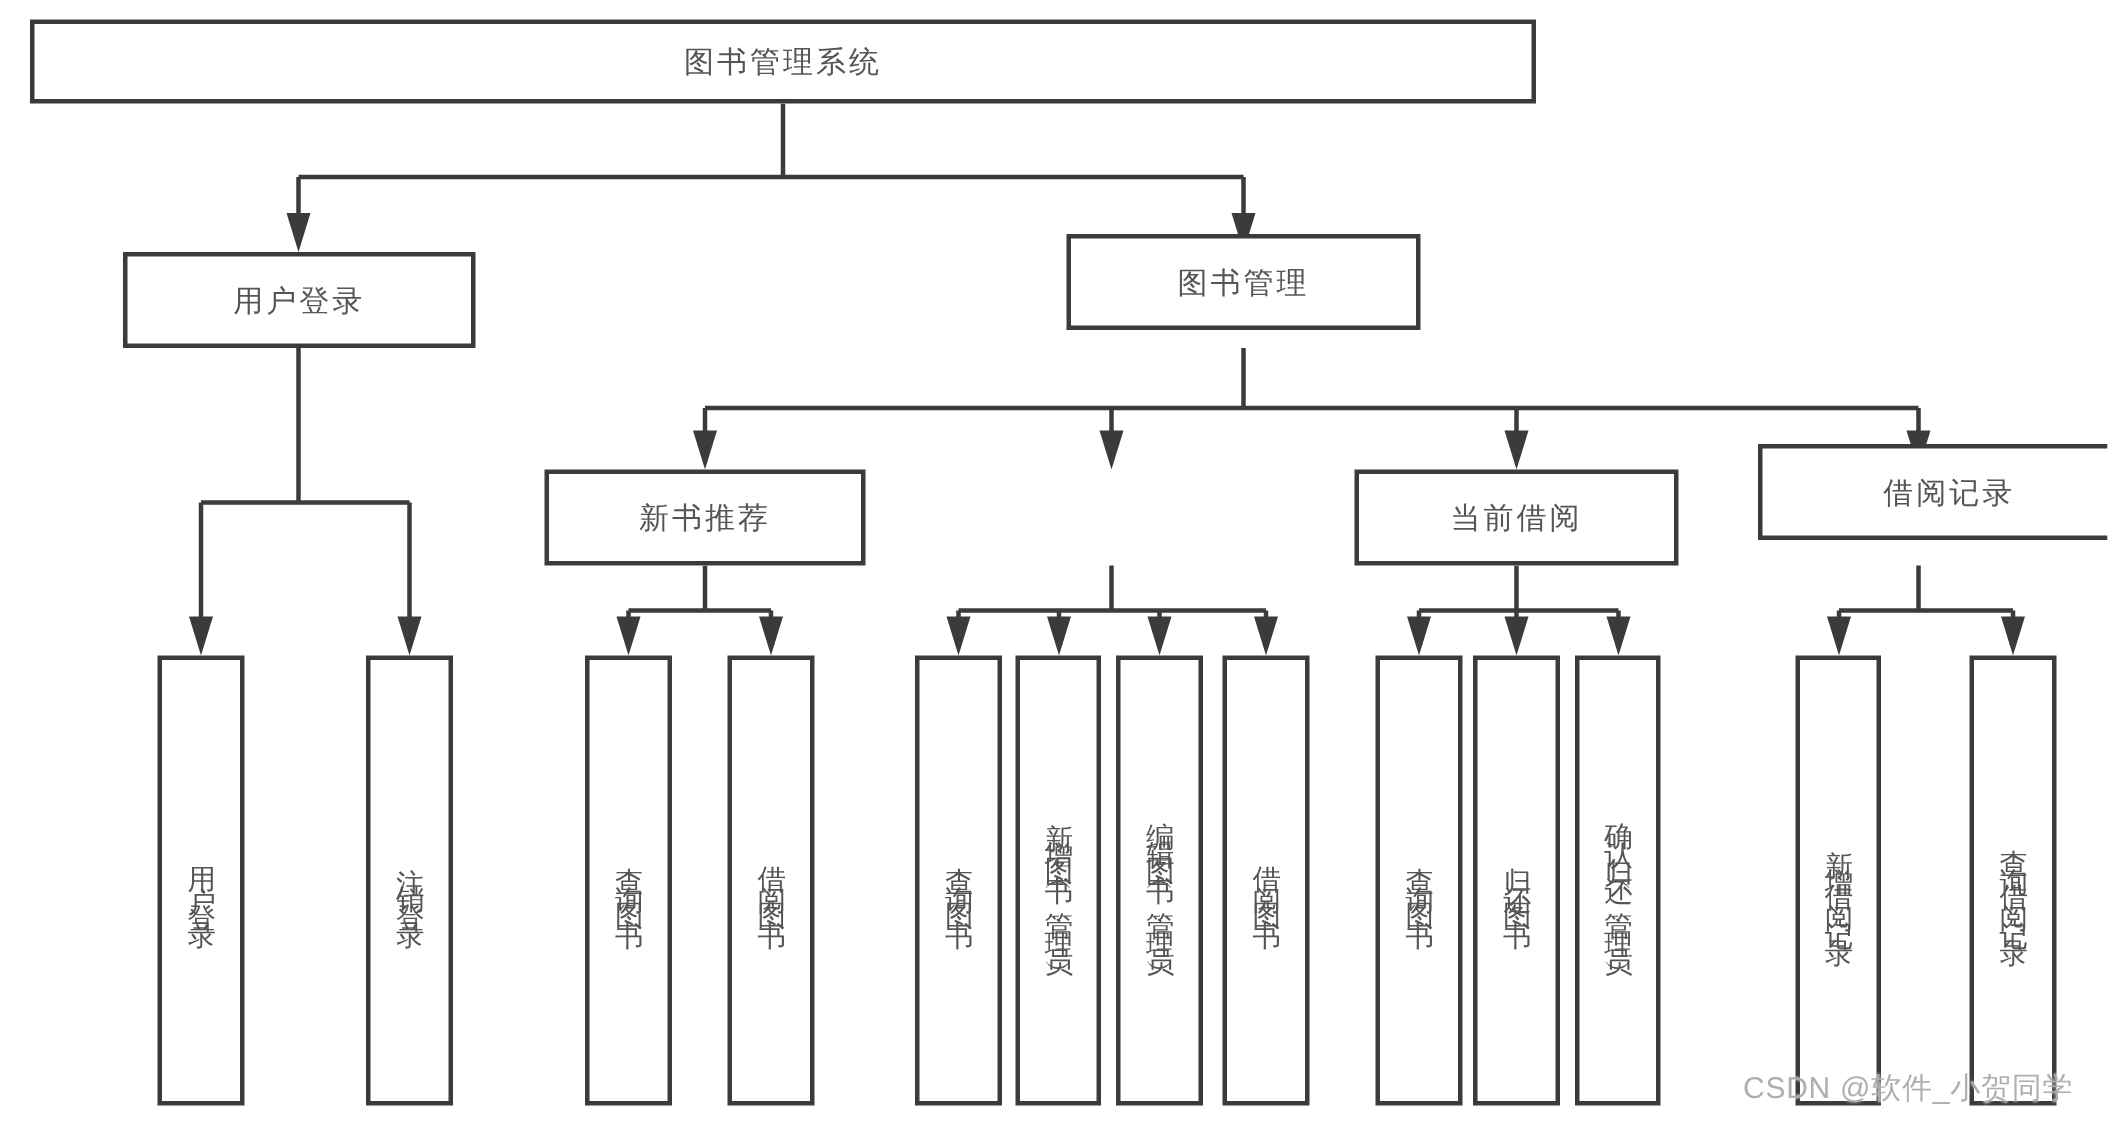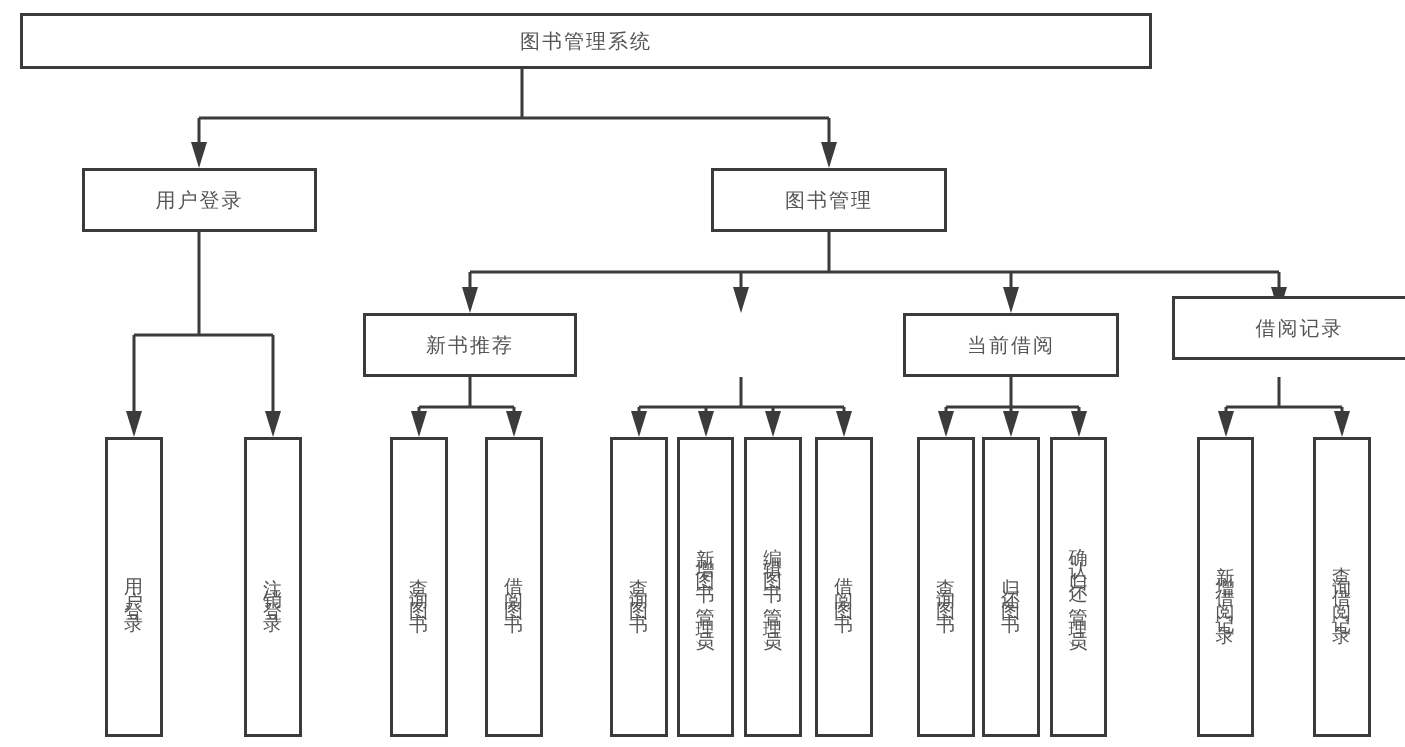--- a/index.html
+++ b/index.html
@@ -103,28 +103,28 @@
       <polygon points="1003,411 1019,411 1011,437"></polygon>
       <polygon points="1071,411 1087,411 1079,437"></polygon>
     </g>
     <g>
       <path d="M1279,377 V407 M1226,407 H1342 M1226,407 V415 M1342,407 V415"></path>
       <polygon points="1218,411 1234,411 1226,437"></polygon>
       <polygon points="1334,411 1350,411 1342,437"></polygon>
     </g>
   </svg>
 
-  <div class="box" style="left:20px; top:13px; width:1132px; height:56px;">
+  <div class="box" style="left:20px; top:13px; width:1004px; height:56px;">
     <span>图书管理系统</span>
   </div>
 
   <div class="box" style="left:82px; top:168px; width:235px; height:64px;">
     <span>用户登录</span>
   </div>
-  <div class="box" style="left:711px; top:168px; width:236px; height:64px;">
+  <div class="box" style="left:711px; top:156px; width:236px; height:64px;">
     <span>图书管理</span>
   </div>
 
   <div class="box" style="left:363px; top:313px; width:214px; height:64px;text-align:right;">
     <span>新书推荐</span>
   </div>
   <div class="box" style="left:903px; top:313px; width:216px; height:64px;">
     <span>当前借阅</span>
   </div>
   <div class="box" style="left:1172px; top:296px; width:255px; height:64px;">
@@ -168,14 +168,15 @@
     <span>确认归还（管理员）</span>
   </div>
 
   <div class="box vbox" style="left:1197px; top:437px; width:57px; height:300px;">
     <span>新增借阅记录</span>
   </div>
   <div class="box vbox" style="left:1313px; top:437px; width:58px; height:300px;">
     <span>查询借阅记录</span>
   </div>
 
+  <div class="watermark">CSDN @软件_小贺同学</div>
 
 </div>
 
 </body></html>

